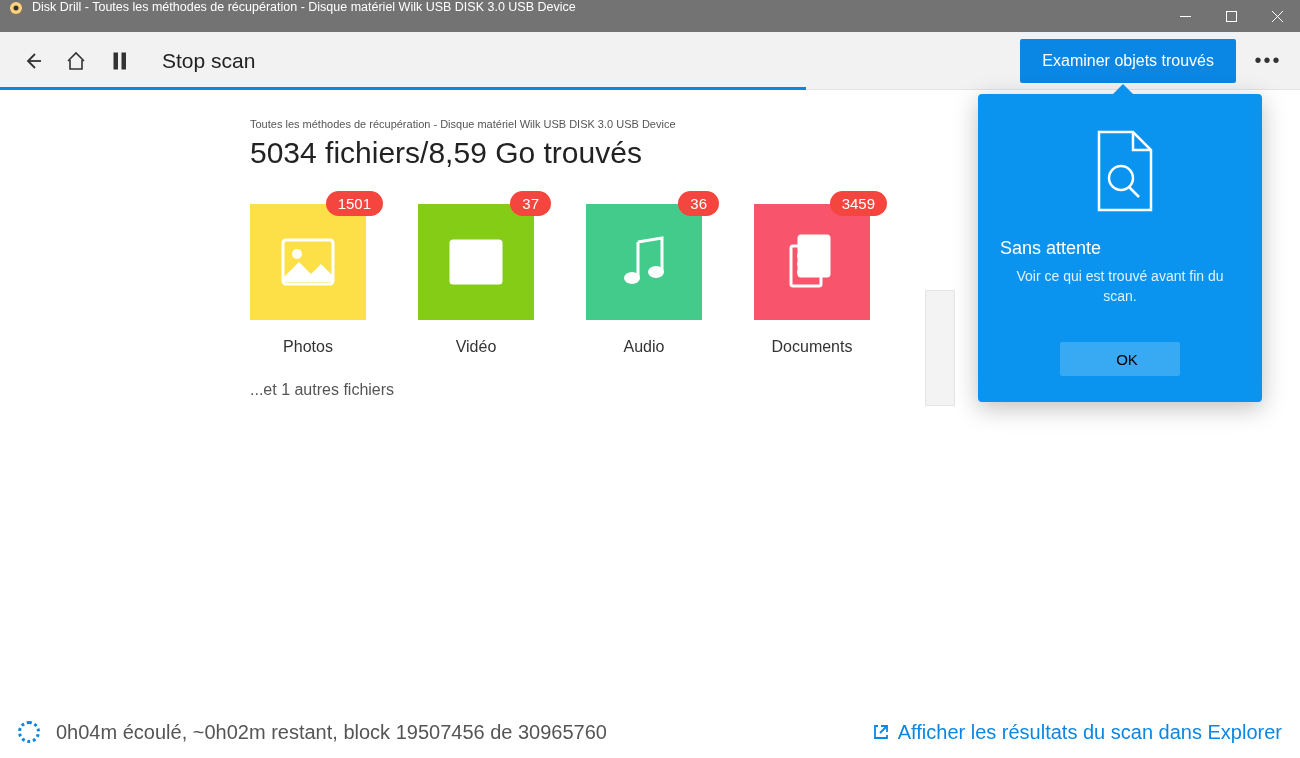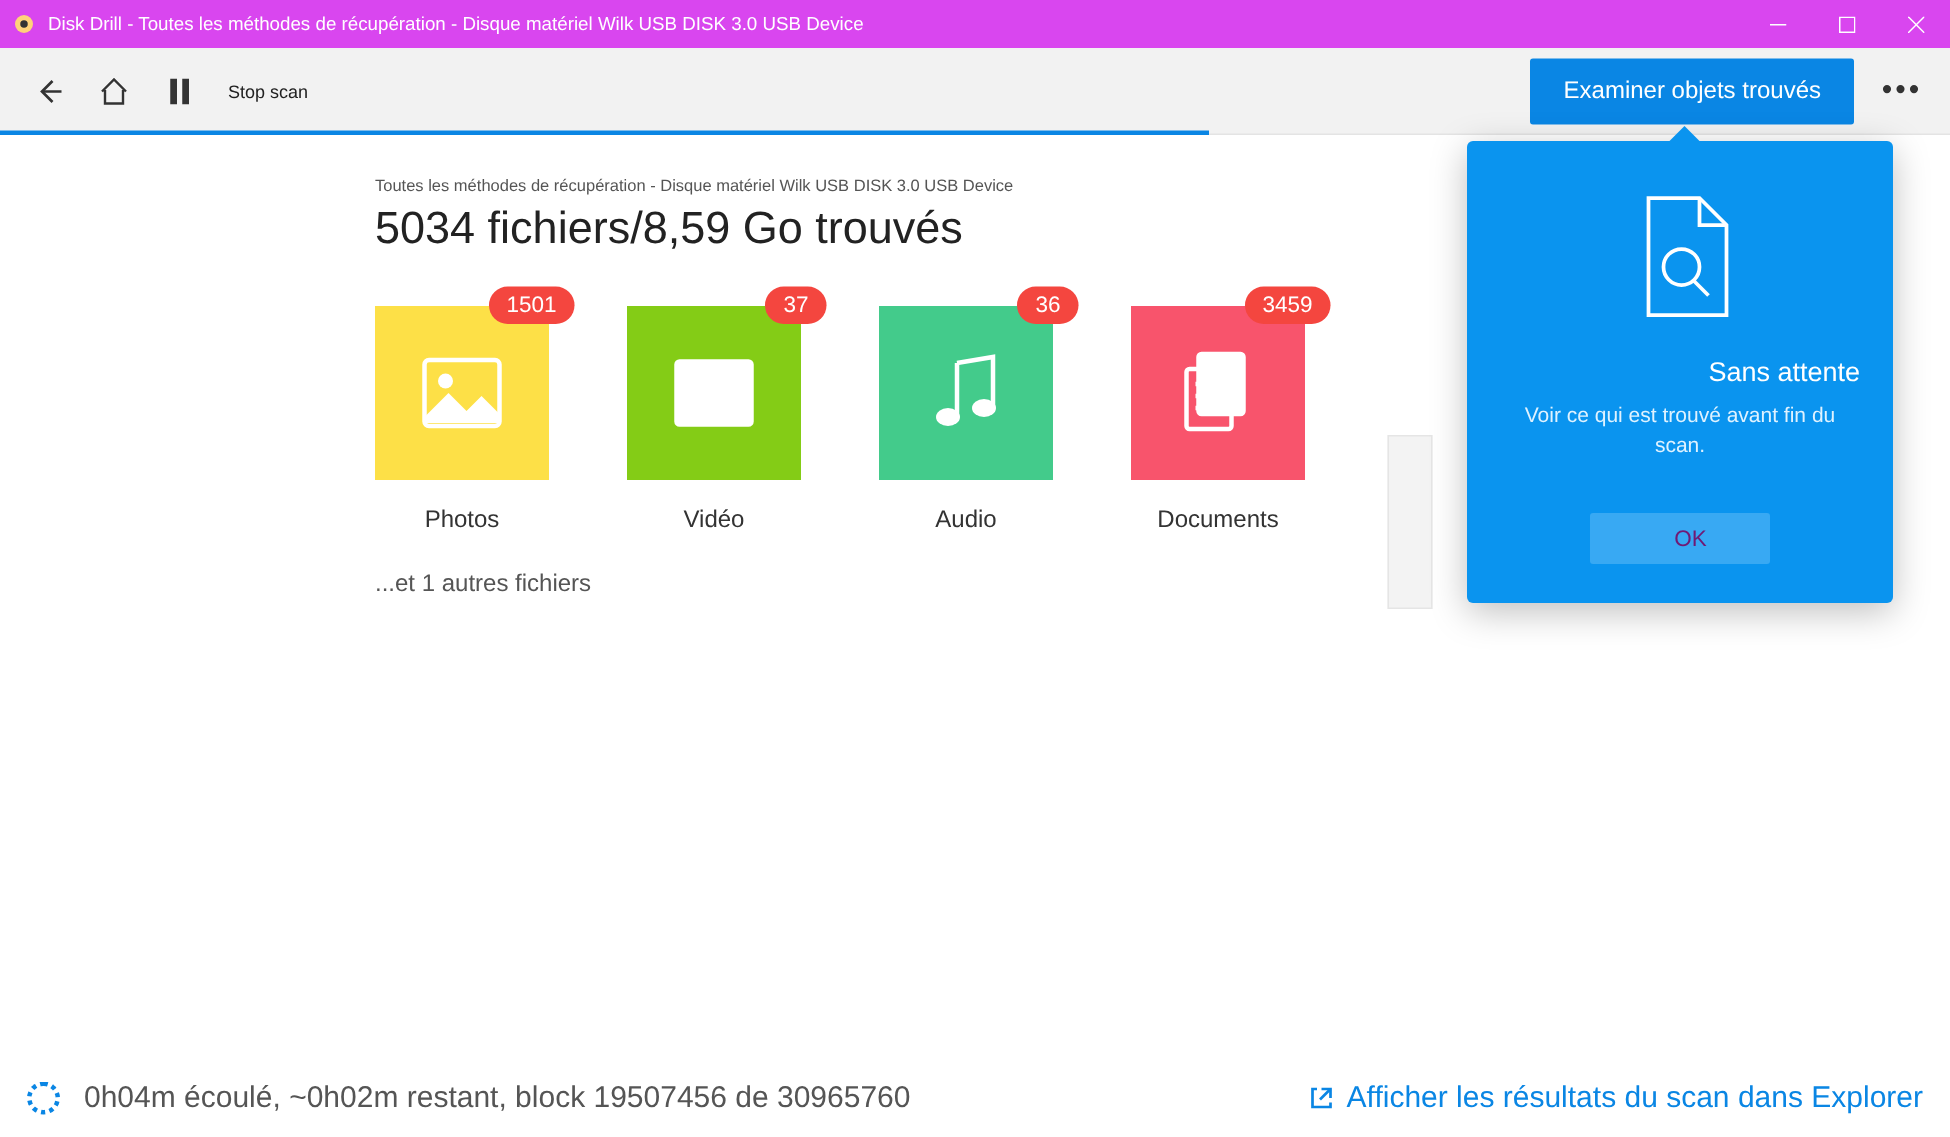--- a/index.html
+++ b/index.html
@@ -1,30 +1,30 @@
 <!DOCTYPE html>
 <html><head>
 <meta charset="utf-8">
 <style>
 * { margin: 0; padding: 0; box-sizing: border-box; font-family: "Segoe UI", Arial, sans-serif; }
 body { width: 1300px; height: 758px; background: #fff; overflow: hidden; position: relative; }
 
 
-.titlebar { height: 32px; background: #d946ef; display: flex; align-items: center; color: #fff; font-size: 12.5px; padding-left: 8px; }
+.titlebar { height: 32px; background: #737373; display: flex; color: #fff; font-size: 12.5px; padding-left: 8px; }
 .titlebar .appicon { width: 16px; height: 16px; margin-right: 8px; display: inline-flex; align-items: center; justify-content: center; }
 .titlebar .title-text { flex: 1; }
 .winctrls { display: flex; height: 100%; }
 .winctrls .wc { width: 46px; height: 100%; display: flex; align-items: center; justify-content: center; color: #fff; }
 .winctrls .wc svg { display: block; }
 
 
 .toolbar { height: 58px; background: #f2f2f2; display: flex; align-items: center; padding: 0 10px; border-bottom: 1px solid #e4e4e4; position: relative; }
 .tbtn { width: 44px; height: 44px; display: flex; align-items: center; justify-content: center; color: #333; }
 .tbtn svg { stroke: #333; }
-.stop-scan { font-size: 12px; color: #222; margin-left: 10px; }
+.stop-scan { font-size: 21px; color: #222; margin-left: 20px; }
 .spacer { flex: 1; }
 .examine-btn { background: #0a86e4; color: #fff; height: 44px; padding: 0 22px; display: flex; align-items: center; font-size: 16px; border-radius: 2px; }
 .more-btn { width: 44px; height: 44px; display: flex; align-items: center; justify-content: center; margin-left: 10px; color: #333; font-size: 20px; letter-spacing: 2px; }
 .progress-underline { position: absolute; bottom: -1px; left: 0; height: 3px; background: #0a86e4; width: 62%; }
 
 
 .main { padding: 28px 0 0 250px; position: relative; }
 .subtitle { color: #555; font-size: 11px; margin-bottom: 6px; }
 .headline { font-size: 30px; font-weight: 400; color: #222; margin-bottom: 34px; }
 
@@ -34,23 +34,23 @@
 .cat .tile svg { fill: #fff; }
 .badge { position: absolute; top: -13px; right: -17px; background: #f4463f; color: #fff; border-radius: 999px; font-size: 15px; padding: 4px 12px; font-weight: 500; min-width: 34px; text-align: center; }
 .cat .label { margin-top: 18px; font-size: 16px; color: #333; }
 
 .additional { margin-top: 25px; color: #555; font-size: 16px; }
 
 
 .popover { position: absolute; top: 94px; right: 38px; width: 284px; background: #0a94ef; color: #fff; border-radius: 4px; padding: 36px 22px 26px 22px; box-shadow: 0 6px 24px rgba(0,0,0,0.25); }
 .popover::before { content: ""; position: absolute; top: -10px; right: 128px; width: 0; height: 0; border-left: 11px solid transparent; border-right: 11px solid transparent; border-bottom: 11px solid #0a94ef; }
 .popover .doc-icon { display: flex; justify-content: center; margin-bottom: 24px; }
-.popover .ptitle { font-size: 18px; text-align: right; margin-bottom: 8px; }
+.popover .ptitle { font-size: 18px; text-align: left; margin-bottom: 8px; }
 .popover .pdesc { font-size: 14px; text-align: center; color: #dff2ff; line-height: 1.4; margin-bottom: 36px; }
-.popover .okbtn { background: #38a9f3; color: #701a75; width: 120px; height: 34px; margin: 0 auto; display: flex; align-items: center; justify-content: center; font-size: 15px; border-radius: 2px; padding-left: 14px; }
+.popover .okbtn { background: #38a9f3; color: #000000; width: 120px; height: 34px; margin: 0 auto; display: flex; align-items: center; justify-content: center; font-size: 15px; border-radius: 2px; padding-left: 14px; }
 
 
 .statusbar { position: absolute; bottom: 0; left: 0; right: 0; height: 52px; display: flex; align-items: center; padding: 0 18px; color: #555; font-size: 20px; }
 .spinner { width: 22px; height: 22px; margin-right: 16px; border: 3px dotted #0a86e4; border-radius: 50%; }
 .statusbar .slink { color: #0a86e4; display: flex; align-items: center; gap: 8px; }
 .statusbar .slink svg { stroke: #0a86e4; }
 
 .partial-tile { position: absolute; left: 925px; top: 200px; width: 30px; height: 116px; background: #f3f3f3; border: 1px solid #e5e5e5; }
 </style>
 </head>

